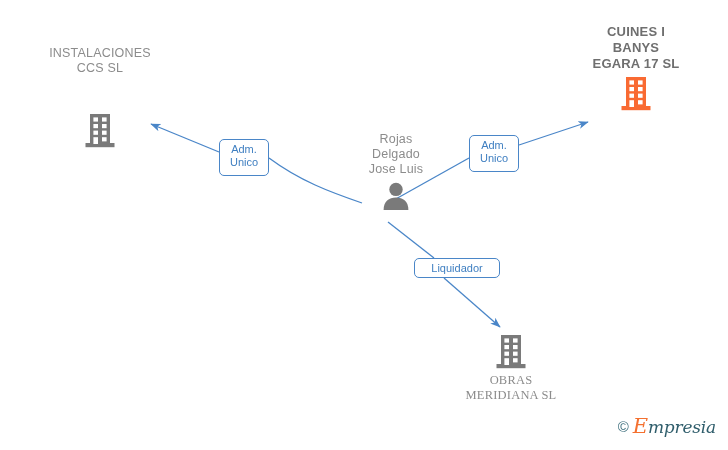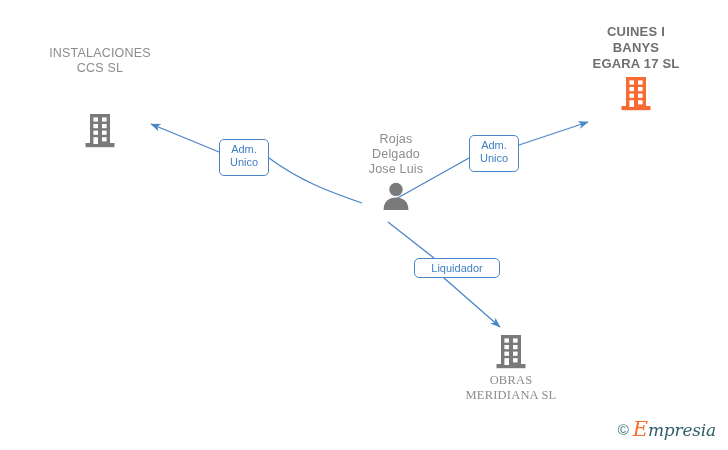--- a/index.html
+++ b/index.html
@@ -83,21 +83,21 @@
   }
   #watermark .copy {
     color: #3d6f7d;
     font-size: 15px;
     line-height: 15px;
   }
   #watermark .brand {
     font-family: "DejaVu Serif", serif;
     font-style: italic;
     font-size: 17px;
-    line-height: 20px;
+    line-height: 26px;
     color: #2f5d6b;
     letter-spacing: -.2px;
   }
   #watermark .brand .cap {
     color: #f4702f;
     font-size: 21px;
   }
 </style>
 </head>
 <body>

